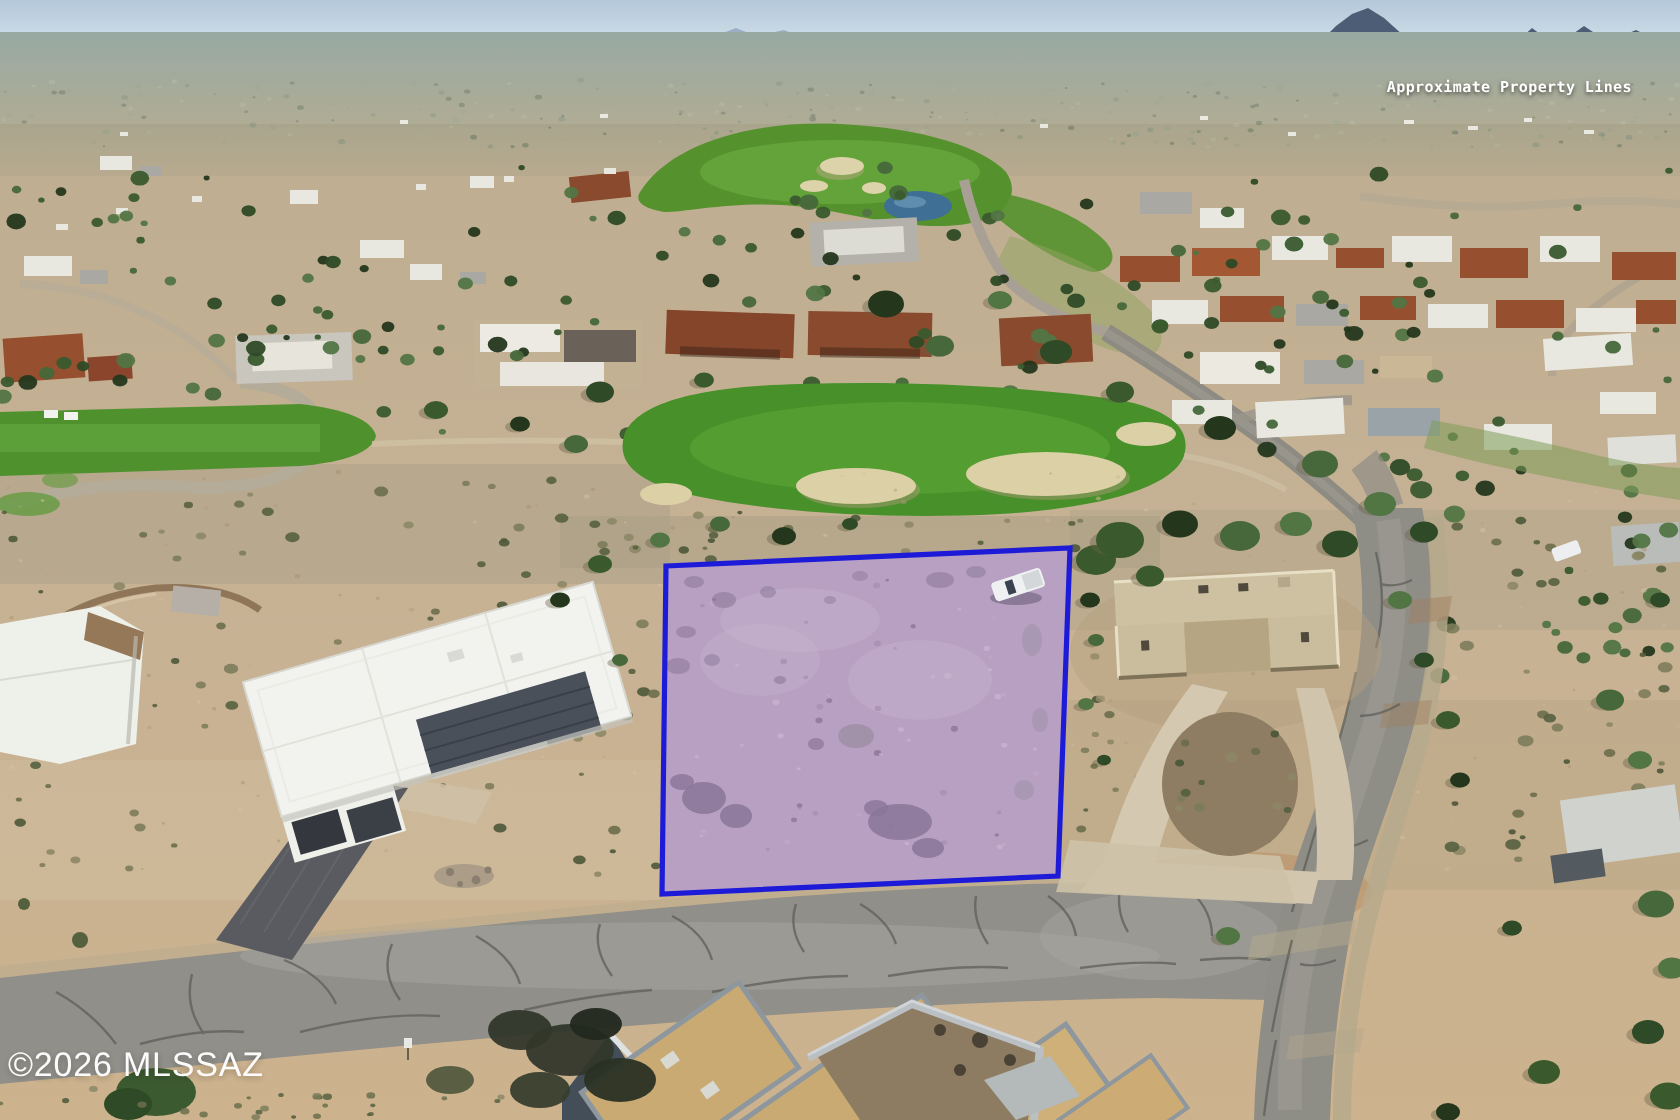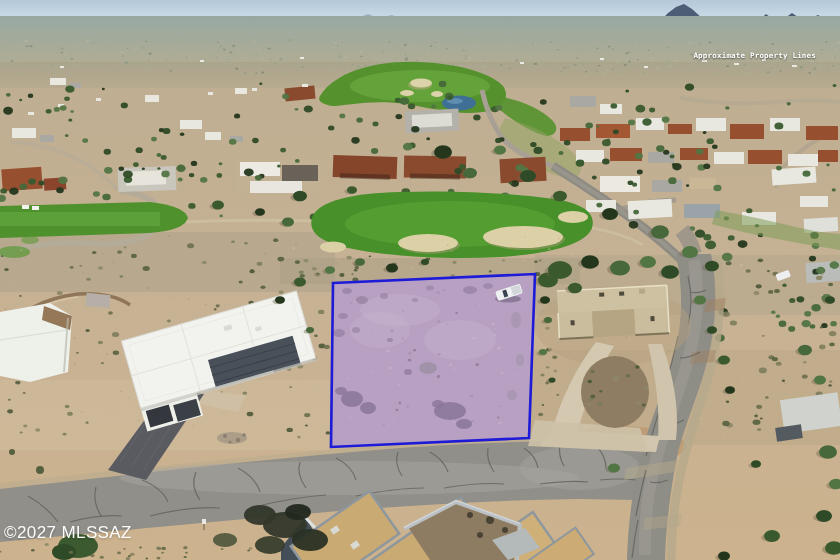--- a/index.html
+++ b/index.html
@@ -1,18 +1,18 @@
 <!DOCTYPE html>
 <html style="--c-lot-fill: #b7a0c2; --c-lot-border: #1d1ad8; --c-sky: #b6c9da; --c-mountains: #4d5d76; --c-desert: #c6b194; --c-golf-green: #47902a; --c-road: #8f8e88; --c-label-text: #ffffff;"><head>
 <meta charset="utf-8">
 <style>
   html,body{margin:0;padding:0}
   body{width:840px;height:560px;position:relative;overflow:hidden;background:#c6b194;font-family:"Liberation Sans",sans-serif}
   .stage{position:absolute;left:0;top:0;width:840px;height:560px}
-  .prop-label{position:absolute;top:51px;right:24px;color:var(--c-label-text,#fff);
+  .prop-label{position:absolute;top:39px;right:24px;color:var(--c-label-text,#fff);
     font-family:"DejaVu Sans Mono",monospace;font-weight:bold;font-size:7.5px;letter-spacing:.2px;
     text-shadow:0 1px 2px rgba(0,0,0,.6);white-space:nowrap}
   .watermark{position:absolute;top:523px;left:4px;color:var(--c-label-text,#fff);
     font-family:"Liberation Sans",sans-serif;font-weight:400;font-size:17px;letter-spacing:.4px;
     text-shadow:0 1px 3px rgba(0,0,0,.28);opacity:.97;white-space:nowrap}
 </style>
 </head>
 <body>
 
 <svg class="stage" viewBox="0 0 840 560" aria-hidden="true">
@@ -1410,13 +1410,13 @@
       <rect x="496" y="287" width="26" height="10" rx="2" fill="#eef0f2"></rect>
       <rect x="503" y="288.5" width="4" height="7" fill="#39424e"></rect>
       <rect x="512" y="288" width="9" height="8" fill="#d4d7da"></rect>
     </g>
   </g>
 
   <rect x="0" y="16" width="840" height="46" fill="#ffffff" opacity=".08"></rect>
 </svg>
 
 <div class="prop-label">Approximate Property Lines</div>
-<div class="watermark">©2027 MLSSAZ</div>
+<div class="watermark">©2026 MLSSAZ</div>
 
 </body></html>

